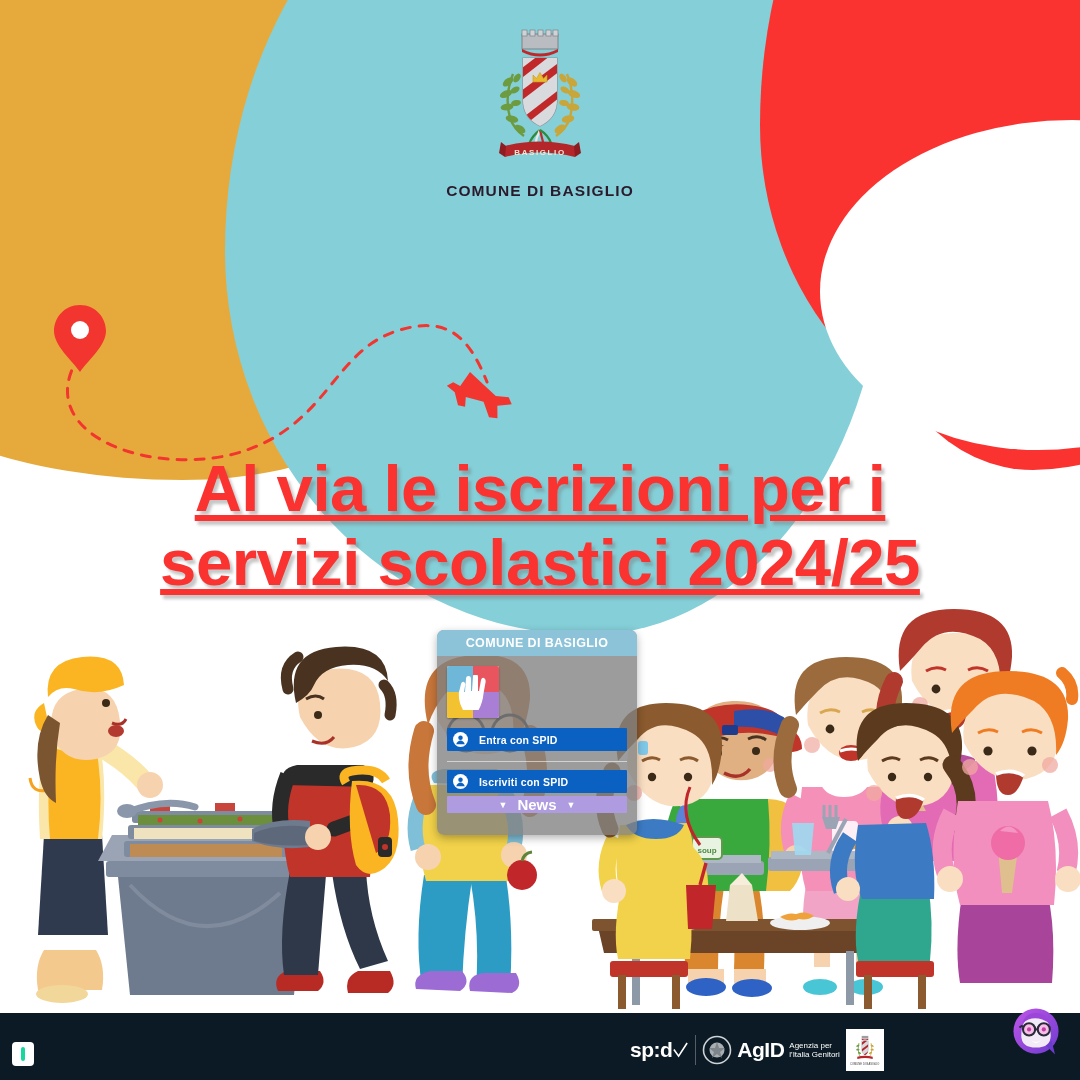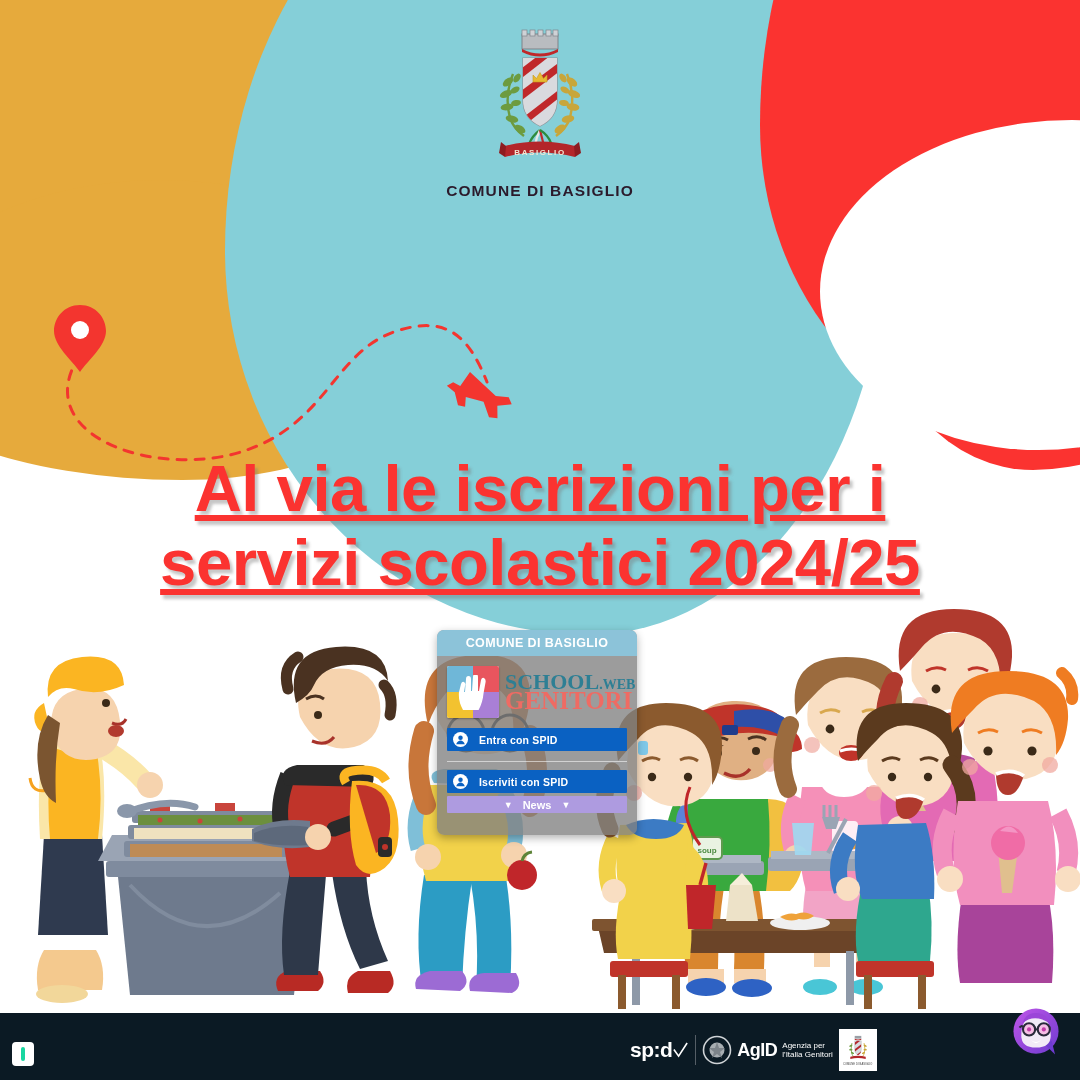--- a/index.html
+++ b/index.html
@@ -69,36 +69,36 @@
   #logo-genitori { font-size:25px; font-weight:700; color:#EF6B63;
     font-family:"Liberation Serif", serif; margin-top:-4px; }
   .spid-btn { display:flex; align-items:center; height:23px; background:#0A61C2;
     border-radius:1px; margin-top:8px; cursor:pointer; }
   .spid-ico { width:26px; flex:0 0 26px; display:flex; align-items:center; justify-content:center; }
   .spid-label { font-size:10.5px; font-weight:700; color:#fff; margin-left:6px; letter-spacing:0.2px; }
   #divider { height:1px; background:rgba(255,255,255,0.55); margin:10px 0 4px 0; }
   #news-bar { height:17px; background:#AE9BE0; display:flex; align-items:center;
     justify-content:center; gap:10px; margin-top:3px; border-radius:1px; cursor:pointer; }
   #news-bar span.chev { color:#fff; font-size:9px; }
-  #news-bar span.lbl { color:#fff; font-size:11px; font-weight:700; }
+  #news-bar span.lbl { color:#fff; font-size:15px; font-weight:700; }
 
   
   #footer { position:absolute; left:0; bottom:0; width:1080px; height:67px; background:#0B1A24; z-index:20; }
   #footer-left { position:absolute; left:216px; top:20px; }
   #copyright { font-size:8.5px; color:#d8dde1; letter-spacing:0.2px; }
   #policy { margin-top:17px; font-size:8.5px; letter-spacing:0.2px; }
   #policy a { text-decoration:none; }
   #cookie-link { color:#D05463; }
   #privacy-link { color:#B7C36B; }
   #footer-logos { position:absolute; left:630px; top:16px; display:flex; align-items:center; gap:6px; }
   #spid-logo { font-size:21px; font-weight:700; color:#fff; letter-spacing:-0.5px;
     display:flex; align-items:center; }
   #logo-sep { width:1px; height:30px; background:#555e66; }
   #agid-block { display:flex; align-items:center; gap:5px; }
-  #agid-text { font-size:18px; font-weight:700; color:#fff; letter-spacing:-0.5px; }
+  #agid-text { font-size:21px; font-weight:700; color:#fff; letter-spacing:-0.5px; }
   #agid-sub { font-size:8px; color:#fff; line-height:1.15; }
   #comune-mini { width:38px; height:42px; background:#fff; display:flex; flex-direction:column;
     align-items:center; justify-content:center; }
   #comune-mini-cap { font-size:2.6px; color:#333; letter-spacing:0.1px; margin-top:1px; }
   #cookie-badge { position:absolute; left:12px; bottom:14px; width:22px; height:24px; background:#fff;
     border-radius:4px; display:flex; align-items:center; justify-content:center; cursor:pointer; }
   #chat-avatar { position:absolute; right:18px; bottom:22px; width:52px; height:52px; cursor:pointer; }
 </style>
 </head>
 <body>
@@ -473,24 +473,20 @@
       <div id="logo-row">
         <div id="logo-sq">
           <div class="q" id="q1"></div>
             <div class="q" id="q2"></div>
           <div class="q" id="q3"></div>
             <div class="q" id="q4"></div>
           <svg id="logo-hand" width="34" height="36" viewBox="0 0 34 36">
             <path d="M7 35 q-5 -9 -4 -18 l2 -8 q1 -3 3 -2 q2 1 1 4 l-1 6 l1 0 l1 -13 q0 -3 2.5 -3 q2.5 0 2.5 3 l0 12 l1 0 l1 -14 q0 -3 2.5 -3 q2.5 0 2.5 3 l0 14 l1 0 l2 -11 q1 -3 3 -2 q2 1 1.6 4 l-2 11 q-1 10 -5 17 z" fill="#ffffff"></path>
           </svg>
         </div>
-        <div id="logo-text">
-          <div id="logo-school"><span>SCHOOL</span><span class="web">.WEB</span></div>
-          <div id="logo-genitori">GENITORI</div>
-        </div>
       </div>
 
       <div class="spid-btn">
         <span class="spid-ico">
           <svg width="15" height="15" viewBox="0 0 16 16">
               <circle cx="8" cy="8" r="8" fill="#fff"></circle>
             <circle cx="8" cy="6" r="2.4" fill="#0A61C2"></circle>
             <path d="M3.4 13 q1.6 -4 4.6 -4 q3 0 4.6 4 z" fill="#0A61C2"></path>
             </svg>
         </span>

